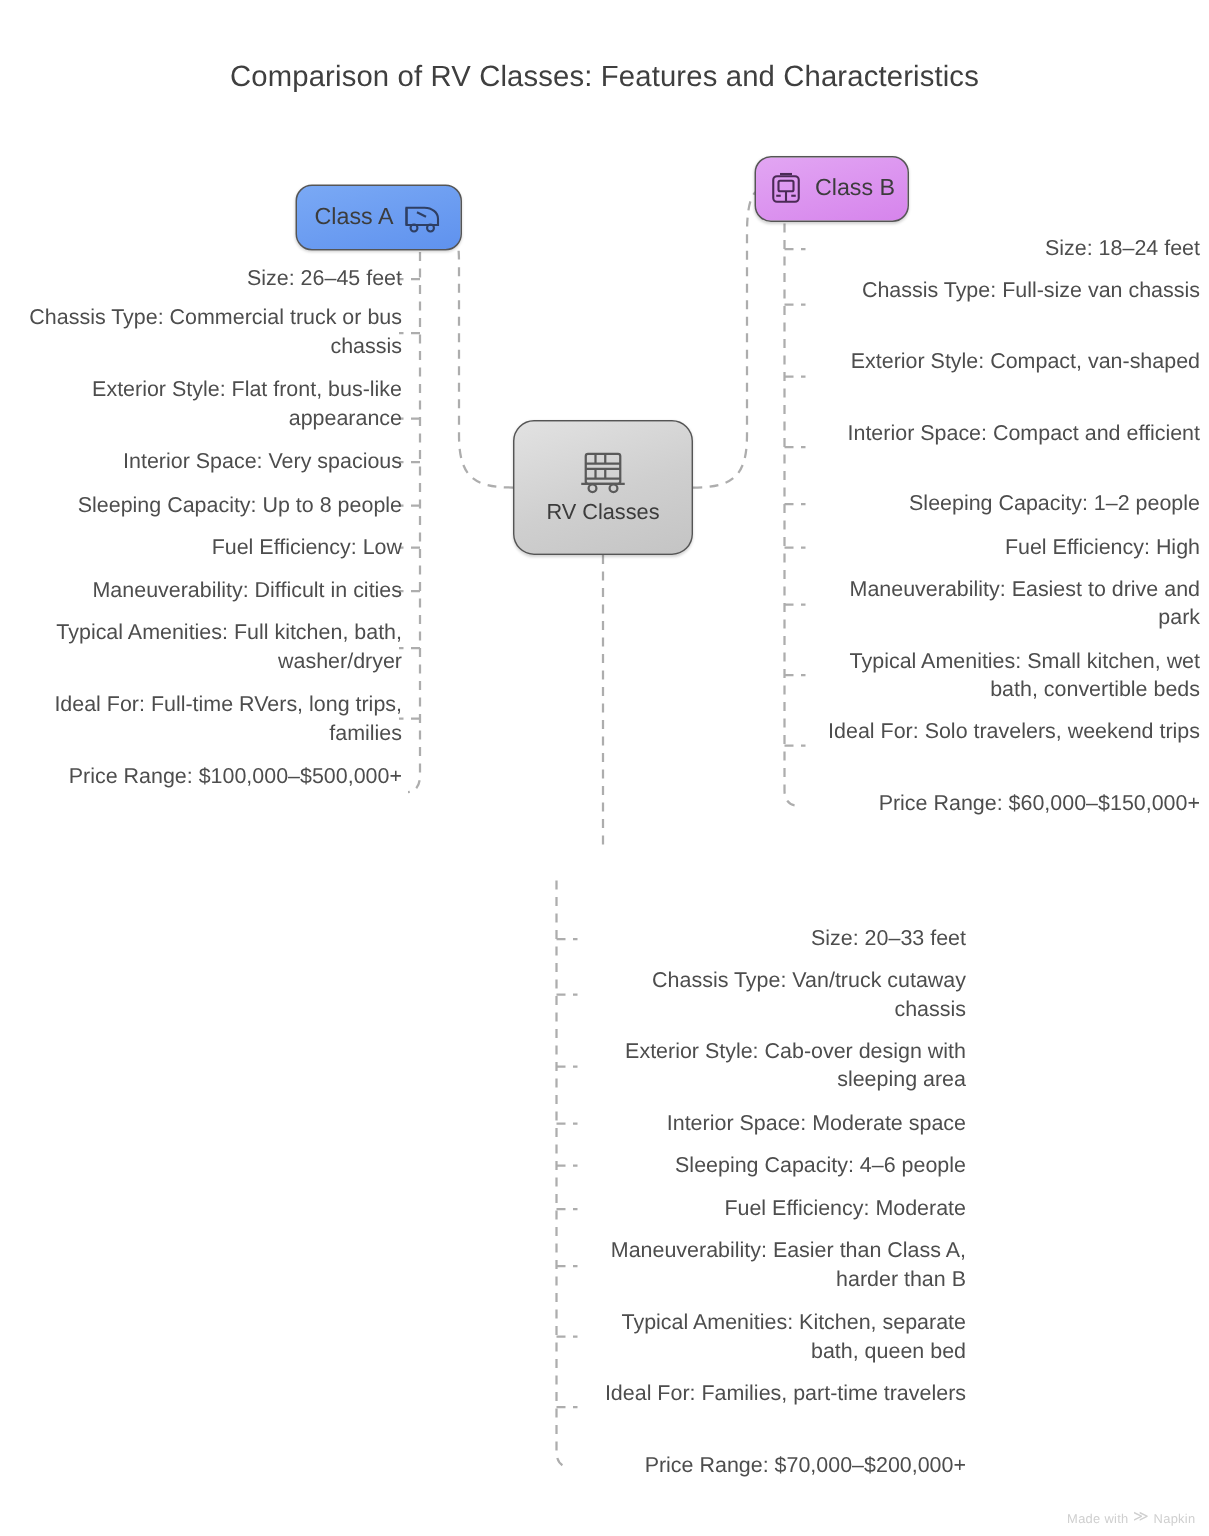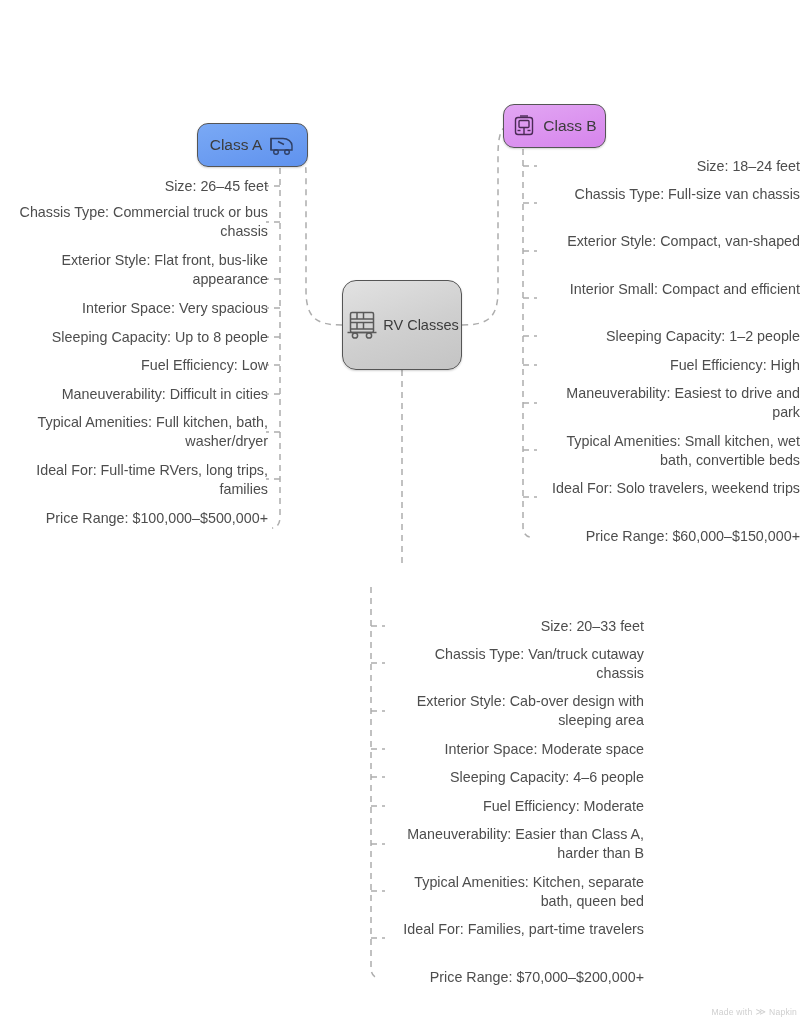--- a/index.html
+++ b/index.html
@@ -59,21 +59,21 @@
     height: 44px;
   }
   .node .node-label { white-space: nowrap; }
   .node svg { display: block; flex: none; }
 
   #node-center {
     left: 342px;
     top: 280px;
     width: 120px;
     height: 90px;
-    flex-direction: row;
+    flex-direction: column;
     gap: 4px;
     border-radius: 14px;
     background: linear-gradient(160deg, #e2e2e2 0%, #cfcfcf 55%, #c4c4c4 100%);
     font-size: 14.5px;
   }
   #node-class-a {
     left: 197px;
     top: 123px;
     width: 111px;
     background: linear-gradient(165deg, #7aa9f5 0%, #5f92ee 100%);
@@ -120,20 +120,21 @@
     letter-spacing: .2px;
     margin-top: 46px;
   }
   .watermark .mark { font-size: 10px; line-height: 1; }
 </style>
 </head>
 <body>
 
 <div id="diagram-root">
 
+  <div class="title">Comparison of RV Classes: Features and Characteristics</div>
 
   <svg id="connectors" viewBox="0 0 806 1024" xmlns="http://www.w3.org/2000/svg">
     <g fill="none" stroke="#adadad" stroke-width="1.5" stroke-dasharray="6 5" stroke-linecap="butt">
 
       <path d="M342,325 C316,325 306,318 306,290 L306,175 C306,152 300,146 302,146"></path>
 
       <path d="M462,325 C488,325 498,318 498,290 L498,155 C498,130 504,127 506,127"></path>
 
       <path d="M402,370 L402,564"></path>
 
@@ -229,21 +230,21 @@
     <div class="leaf" style="top:385px">Maneuverability: Difficult in cities</div>
     <div class="leaf" style="top:413px">Typical Amenities: Full kitchen, bath, washer/dryer</div>
     <div class="leaf" style="top:461px">Ideal For: Full-time RVers, long trips, families</div>
     <div class="leaf" style="top:509px">Price Range: $100,000–$500,000+</div>
   </div>
 
   <div class="leaf-col" id="col-b">
     <div class="leaf" style="top:157px">Size: 18–24 feet</div>
     <div class="leaf" style="top:185px">Chassis Type: Full-size van chassis</div>
     <div class="leaf" style="top:232px">Exterior Style: Compact, van-shaped</div>
-    <div class="leaf" style="top:280px">Interior Small: Compact and efficient</div>
+    <div class="leaf" style="top:280px">Interior Space: Compact and efficient</div>
     <div class="leaf" style="top:327px">Sleeping Capacity: 1–2 people</div>
     <div class="leaf" style="top:356px">Fuel Efficiency: High</div>
     <div class="leaf" style="top:384px">Maneuverability: Easiest to drive and park</div>
     <div class="leaf" style="top:432px">Typical Amenities: Small kitchen, wet bath, convertible beds</div>
     <div class="leaf" style="top:479px">Ideal For: Solo travelers, weekend trips</div>
     <div class="leaf" style="top:527px">Price Range: $60,000–$150,000+</div>
   </div>
 
   <div class="leaf-col" id="col-c">
     <div class="leaf" style="top:617px">Size: 20–33 feet</div>

